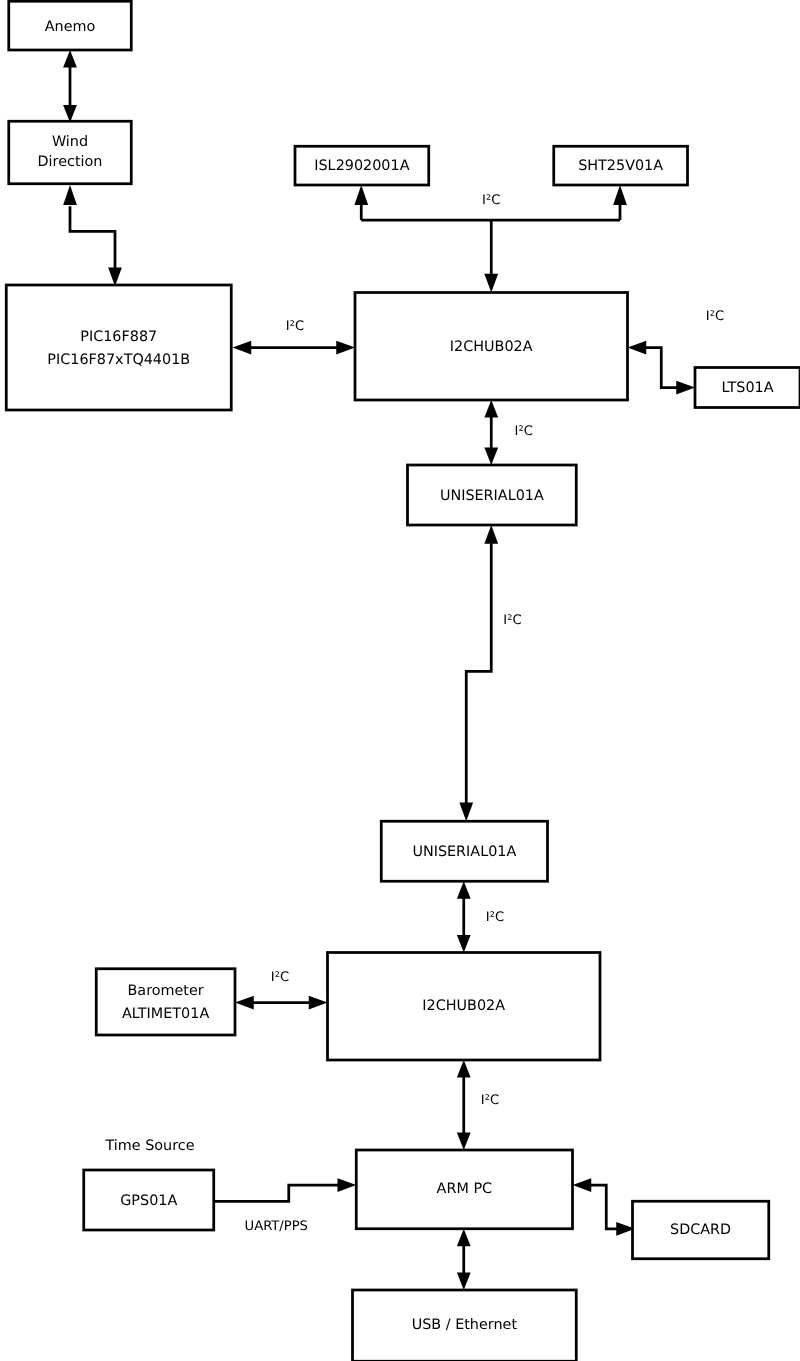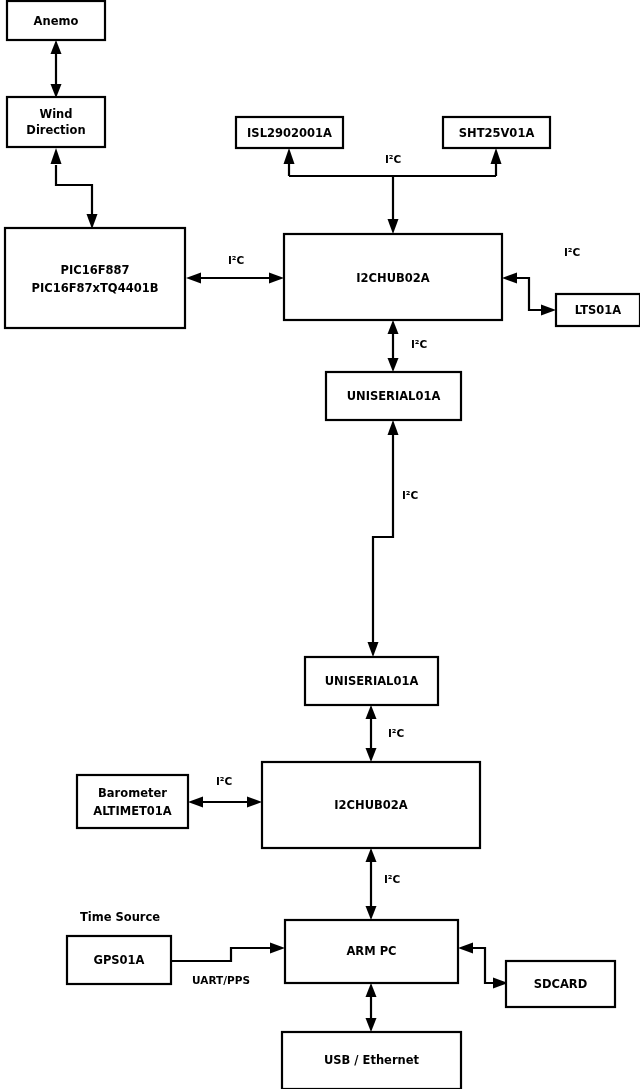--- a/index.html
+++ b/index.html
@@ -10,21 +10,20 @@
   body {
     width: 640px;
     height: 1089px;
     overflow: hidden;
     font-family: "DejaVu Sans", "Liberation Sans", sans-serif;
   }
   #diagram-root {
     position: relative;
     width: 640px;
     height: 1089px;
-    font-weight: bold;
   }
   svg#diagram {
     display: block;
     width: 640px;
     height: 1089px;
   }
   .node-box {
     fill: #ffffff;
     stroke: #000000;
     stroke-width: 2.2;

